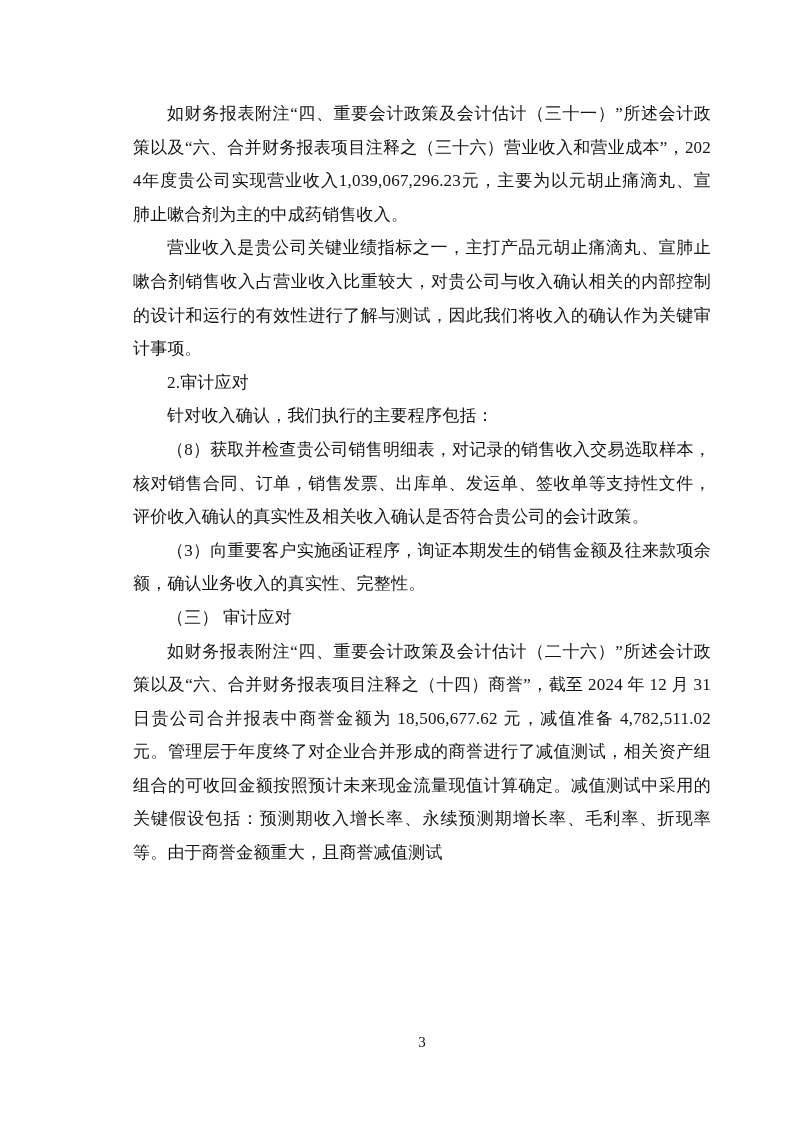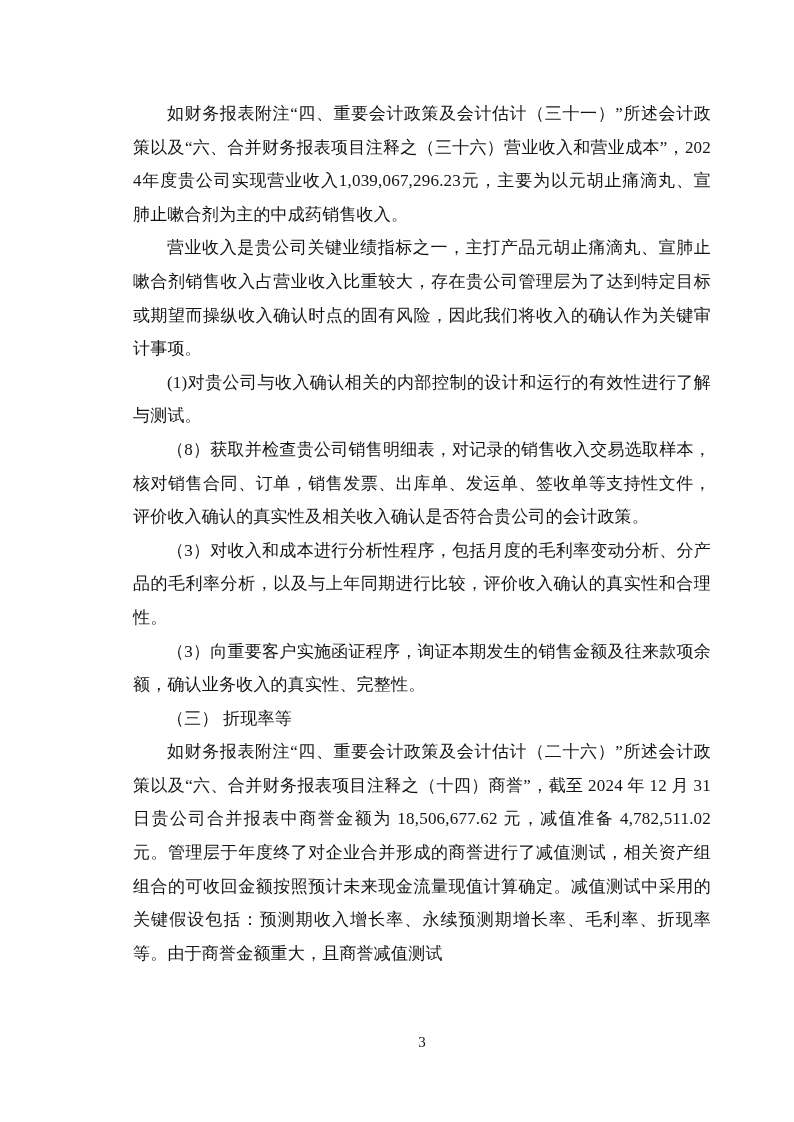--- a/index.html
+++ b/index.html
@@ -49,22 +49,22 @@
     font-size: 15px;
     color: #141414;
   }
 </style>
 </head>
 <body>
 
 <div class="page">
   <div class="content">
     <p>如财务报表附注“四、重要会计政策及会计估计（三十一）”所述会计政策以及“六、合并财务报表项目注释之（三十六）营业收入和营业成本”，2024年度贵公司实现营业收入1,039,067,296.23元，主要为以元胡止痛滴丸、宣肺止嗽合剂为主的中成药销售收入。</p>
-    <p>营业收入是贵公司关键业绩指标之一，主打产品元胡止痛滴丸、宣肺止嗽合剂销售收入占营业收入比重较大，存在贵公司管理层为了达到特定目标或期望而操纵收入确认时点的固有风险，因此我们将收入的确认作为关键审计事项。</p>
-    <p>(1)对贵公司与收入确认相关的内部控制的设计和运行的有效性进行了解与测试。</p>
+    <p>营业收入是贵公司关键业绩指标之一，主打产品元胡止痛滴丸、宣肺止嗽合剂销售收入占营业收入比重较大，对贵公司与收入确认相关的内部控制的设计和运行的有效性进行了解与测试，因此我们将收入的确认作为关键审计事项。</p>
+    <p>2.审计应对</p>
+    <p>针对收入确认，我们执行的主要程序包括：</p>
     <p>（8）获取并检查贵公司销售明细表，对记录的销售收入交易选取样本，核对销售合同、订单，销售发票、出库单、发运单、签收单等支持性文件，评价收入确认的真实性及相关收入确认是否符合贵公司的会计政策。</p>
-    <p>（3）对收入和成本进行分析性程序，包括月度的毛利率变动分析、分产品的毛利率分析，以及与上年同期进行比较，评价收入确认的真实性和合理性。</p>
     <p>（3）向重要客户实施函证程序，询证本期发生的销售金额及往来款项余额，确认业务收入的真实性、完整性。</p>
-    <p>（三） 折现率等</p>
+    <p>（三） 审计应对</p>
     <p>如财务报表附注“四、重要会计政策及会计估计（二十六）”所述会计政策以及“六、合并财务报表项目注释之（十四）商誉”，截至 2024 年 12 月 31 日贵公司合并报表中商誉金额为 18,506,677.62 元，减值准备 4,782,511.02 元。管理层于年度终了对企业合并形成的商誉进行了减值测试，相关资产组组合的可收回金额按照预计未来现金流量现值计算确定。减值测试中采用的关键假设包括：预测期收入增长率、永续预测期增长率、毛利率、折现率等。由于商誉金额重大，且商誉减值测试</p>
   </div>
   <div class="page-footer">3</div>
 </div>
 
 </body></html>

